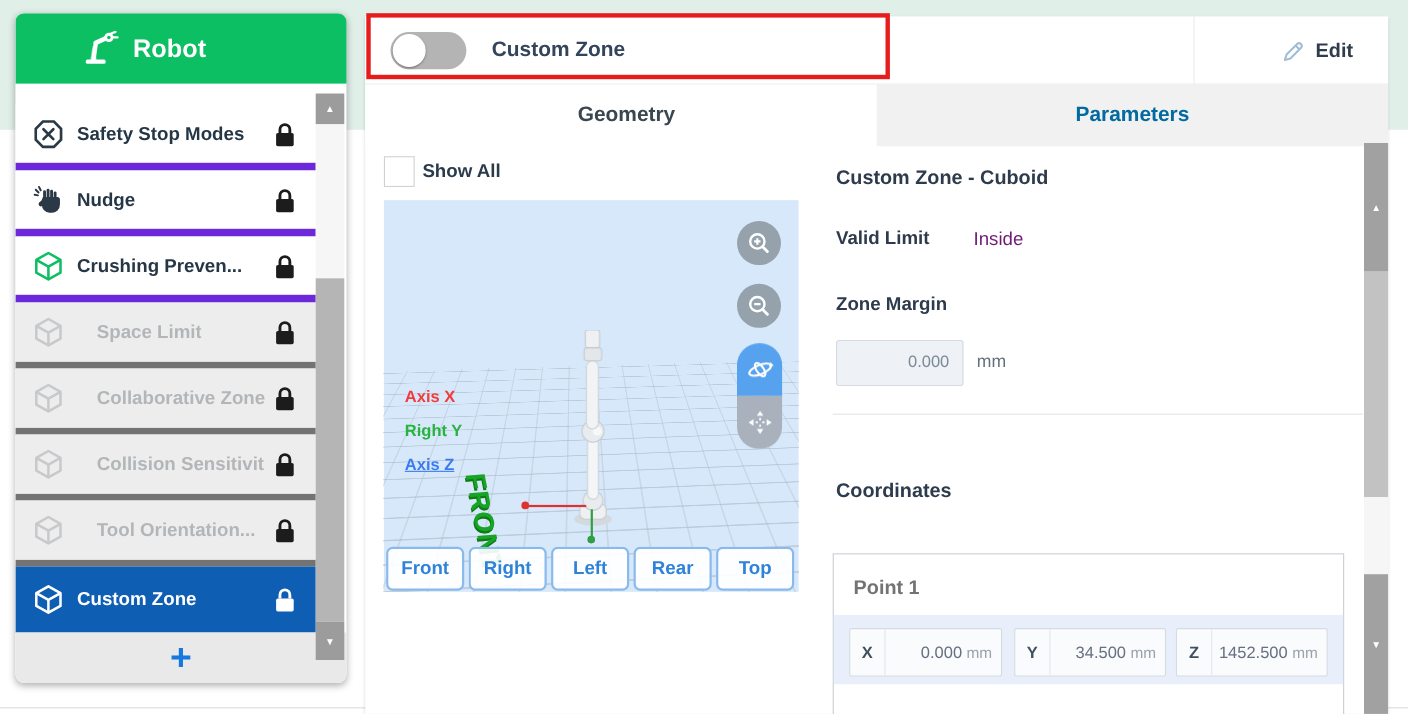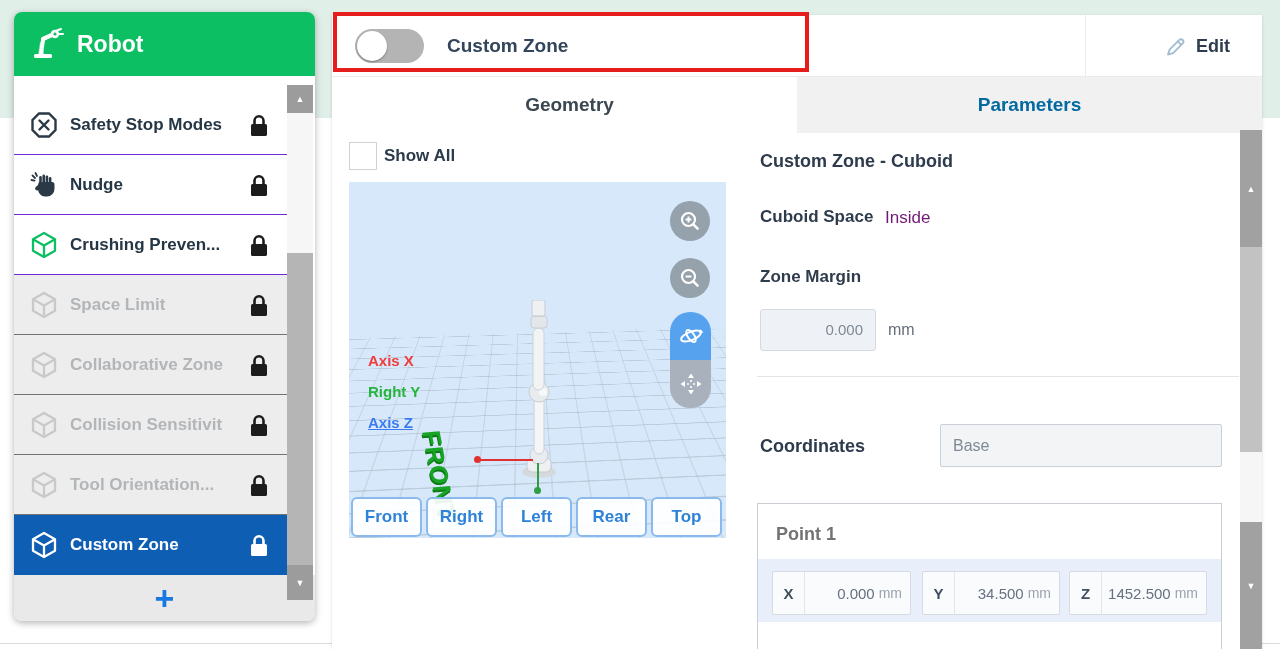--- a/index.html
+++ b/index.html
@@ -7,26 +7,26 @@
   .abs { position:absolute; }
 
   
   #stage { position:relative; width:1280px; height:649px; background:#ffffff; }
   #mint-band { left:0; top:0; width:1280px; height:118px; background:#e1efe9; z-index:0; }
   #bottom-hairline { left:0; top:643px; width:1280px; height:1px; background:#d9dcdc; z-index:0; }
 
   
   #sidebar { left:14px; top:12px; width:301px; height:609px; background:#fff; border-radius:8px;
              box-shadow:0 2px 7px rgba(0,0,0,.3); z-index:2; overflow:hidden; }
-  #sb-header { left:0; top:0; width:328px; height:64px; background:#0cbf63; display:flex; align-items:center; }
+  #sb-header { left:0; top:0; width:328px; height:64px; background:#0cbf63; display:flex; align-items:center;padding-left:44px; }
   #sb-header svg { margin-left:16px; }
   #sb-title { color:#fff; font-size:23px; font-weight:bold; margin-left:13px; }
   .si-item { left:0; width:273px; height:60px; display:flex; align-items:center; position:absolute; }
-  .si-item.enabled  { background:#ffffff; border-bottom:1px solid #6d28d9; }
-  .si-item.disabled { background:#ededed; border-bottom:1px solid #737373; }
+  .si-item.enabled  { background:#ffffff; border-bottom:7px solid #6d28d9; }
+  .si-item.disabled { background:#ededed; border-bottom:6px solid #737373;gap:18px; }
   .si-item.selected { background:#0e5eb4; }
   .si-icon { width:28px; height:28px; margin-left:16px; flex:0 0 28px; color:#2b3947; }
   .si-item.disabled .si-icon { color:#c7c9cb; }
   .si-item.selected .si-icon { color:#ffffff; }
   .si-label { margin-left:12px; font-size:17px; font-weight:bold; color:#253645; white-space:nowrap; overflow:hidden; }
   .si-item.disabled .si-label { color:#b3b6b9; }
   .si-item.selected .si-label { color:#ffffff; }
   .si-lock { position:absolute; right:17px; width:22px; height:24px; color:#1c1c1c; }
   .si-item.selected .si-lock { color:#ffffff; }
   #sb-scrollbar { left:273px; top:73px; width:26px; height:515px; z-index:3; }
@@ -358,28 +358,27 @@
       </div>
 
       <div id="vb-0" class="view-btn">Front</div>
       <div id="vb-1" class="view-btn">Right</div>
       <div id="vb-2" class="view-btn">Left</div>
       <div id="vb-3" class="view-btn">Rear</div>
       <div id="vb-4" class="view-btn">Top</div>
     </div>
 
     <div id="rp-title" class="rp-bold">Custom Zone - Cuboid</div>
-    <div id="rp-valid-label" class="rp-bold">Cuboid Space</div>
+    <div id="rp-valid-label" class="rp-bold">Valid Limit</div>
     <div id="rp-valid-value">Inside</div>
     <div id="rp-margin-label" class="rp-bold">Zone Margin</div>
     <div id="rp-margin-input" class="abs">0.000</div>
     <div id="rp-margin-unit">mm</div>
     <div id="rp-divider" class="abs"></div>
     <div id="rp-coord-label" class="rp-bold">Coordinates</div>
-    <div id="rp-coord-select" class="abs">Base</div>
 
     <div id="point-card" class="abs">
       <div id="point-title">Point 1</div>
       <div id="point-row">
         <div id="pf-0" class="pf">
           <span class="pf-axis">X</span>
           <span class="pf-val">0.000</span>
           <span class="pf-unit">mm</span>
         </div>
         <div id="pf-1" class="pf">

